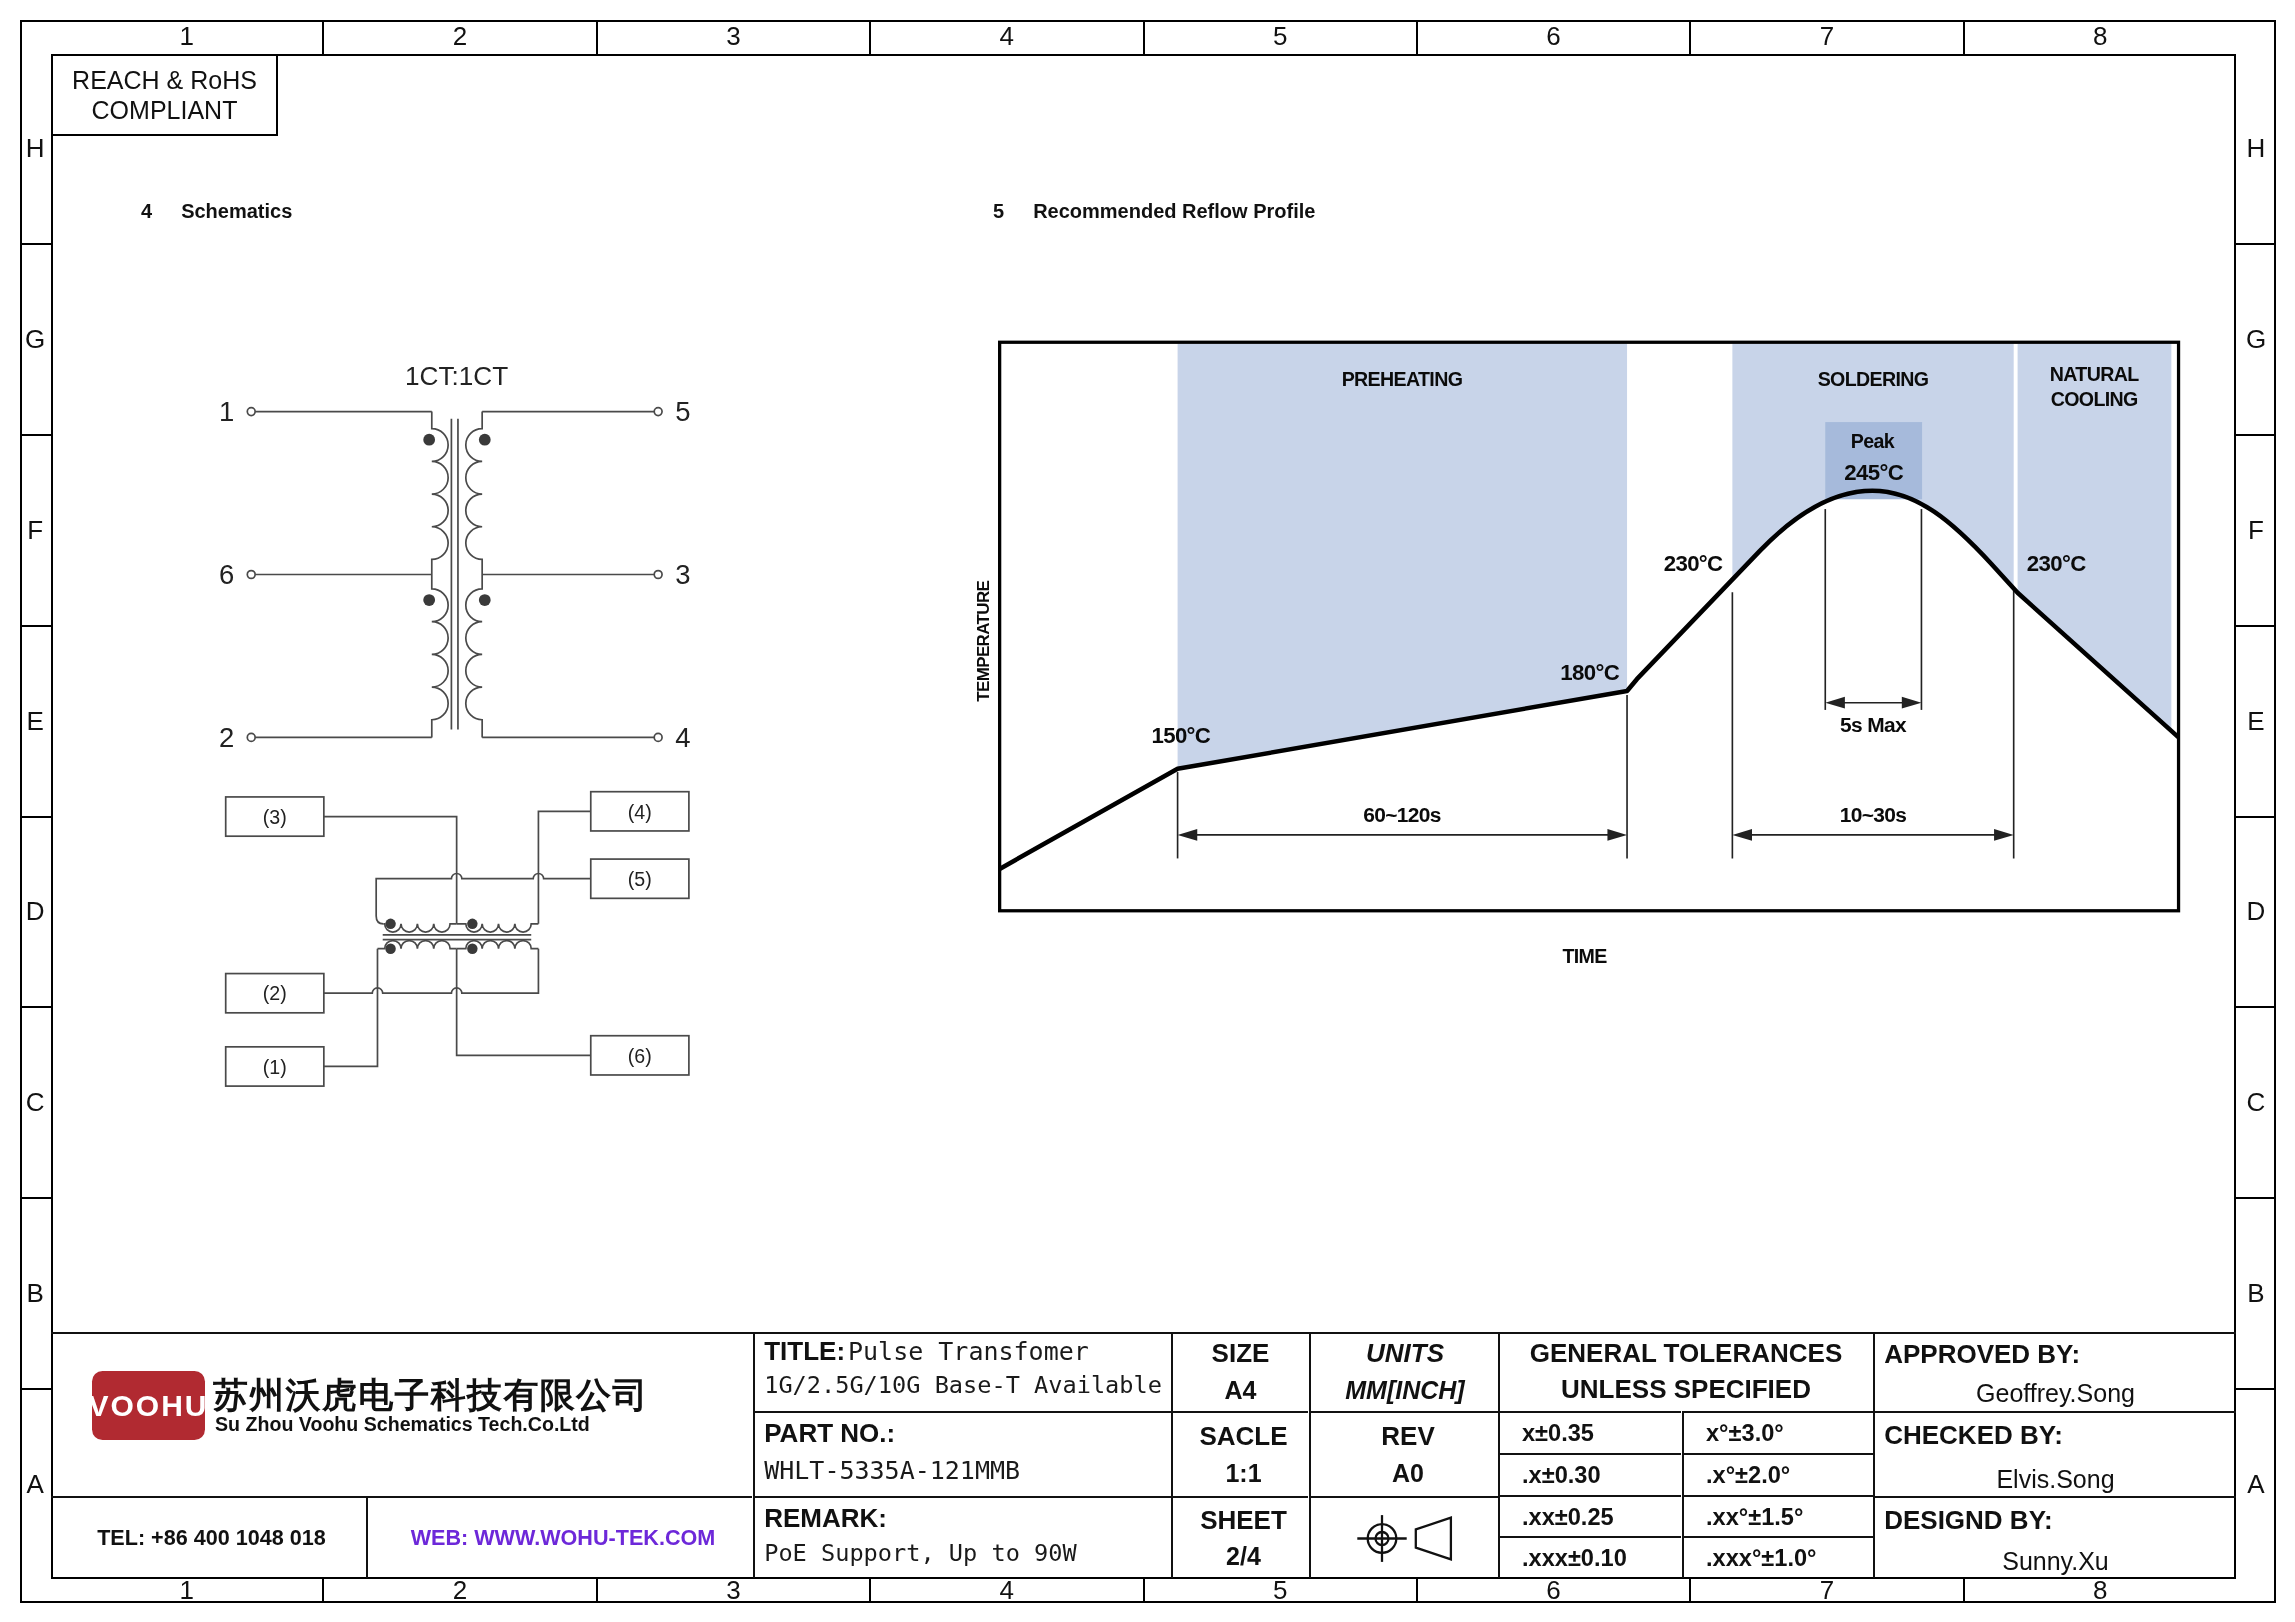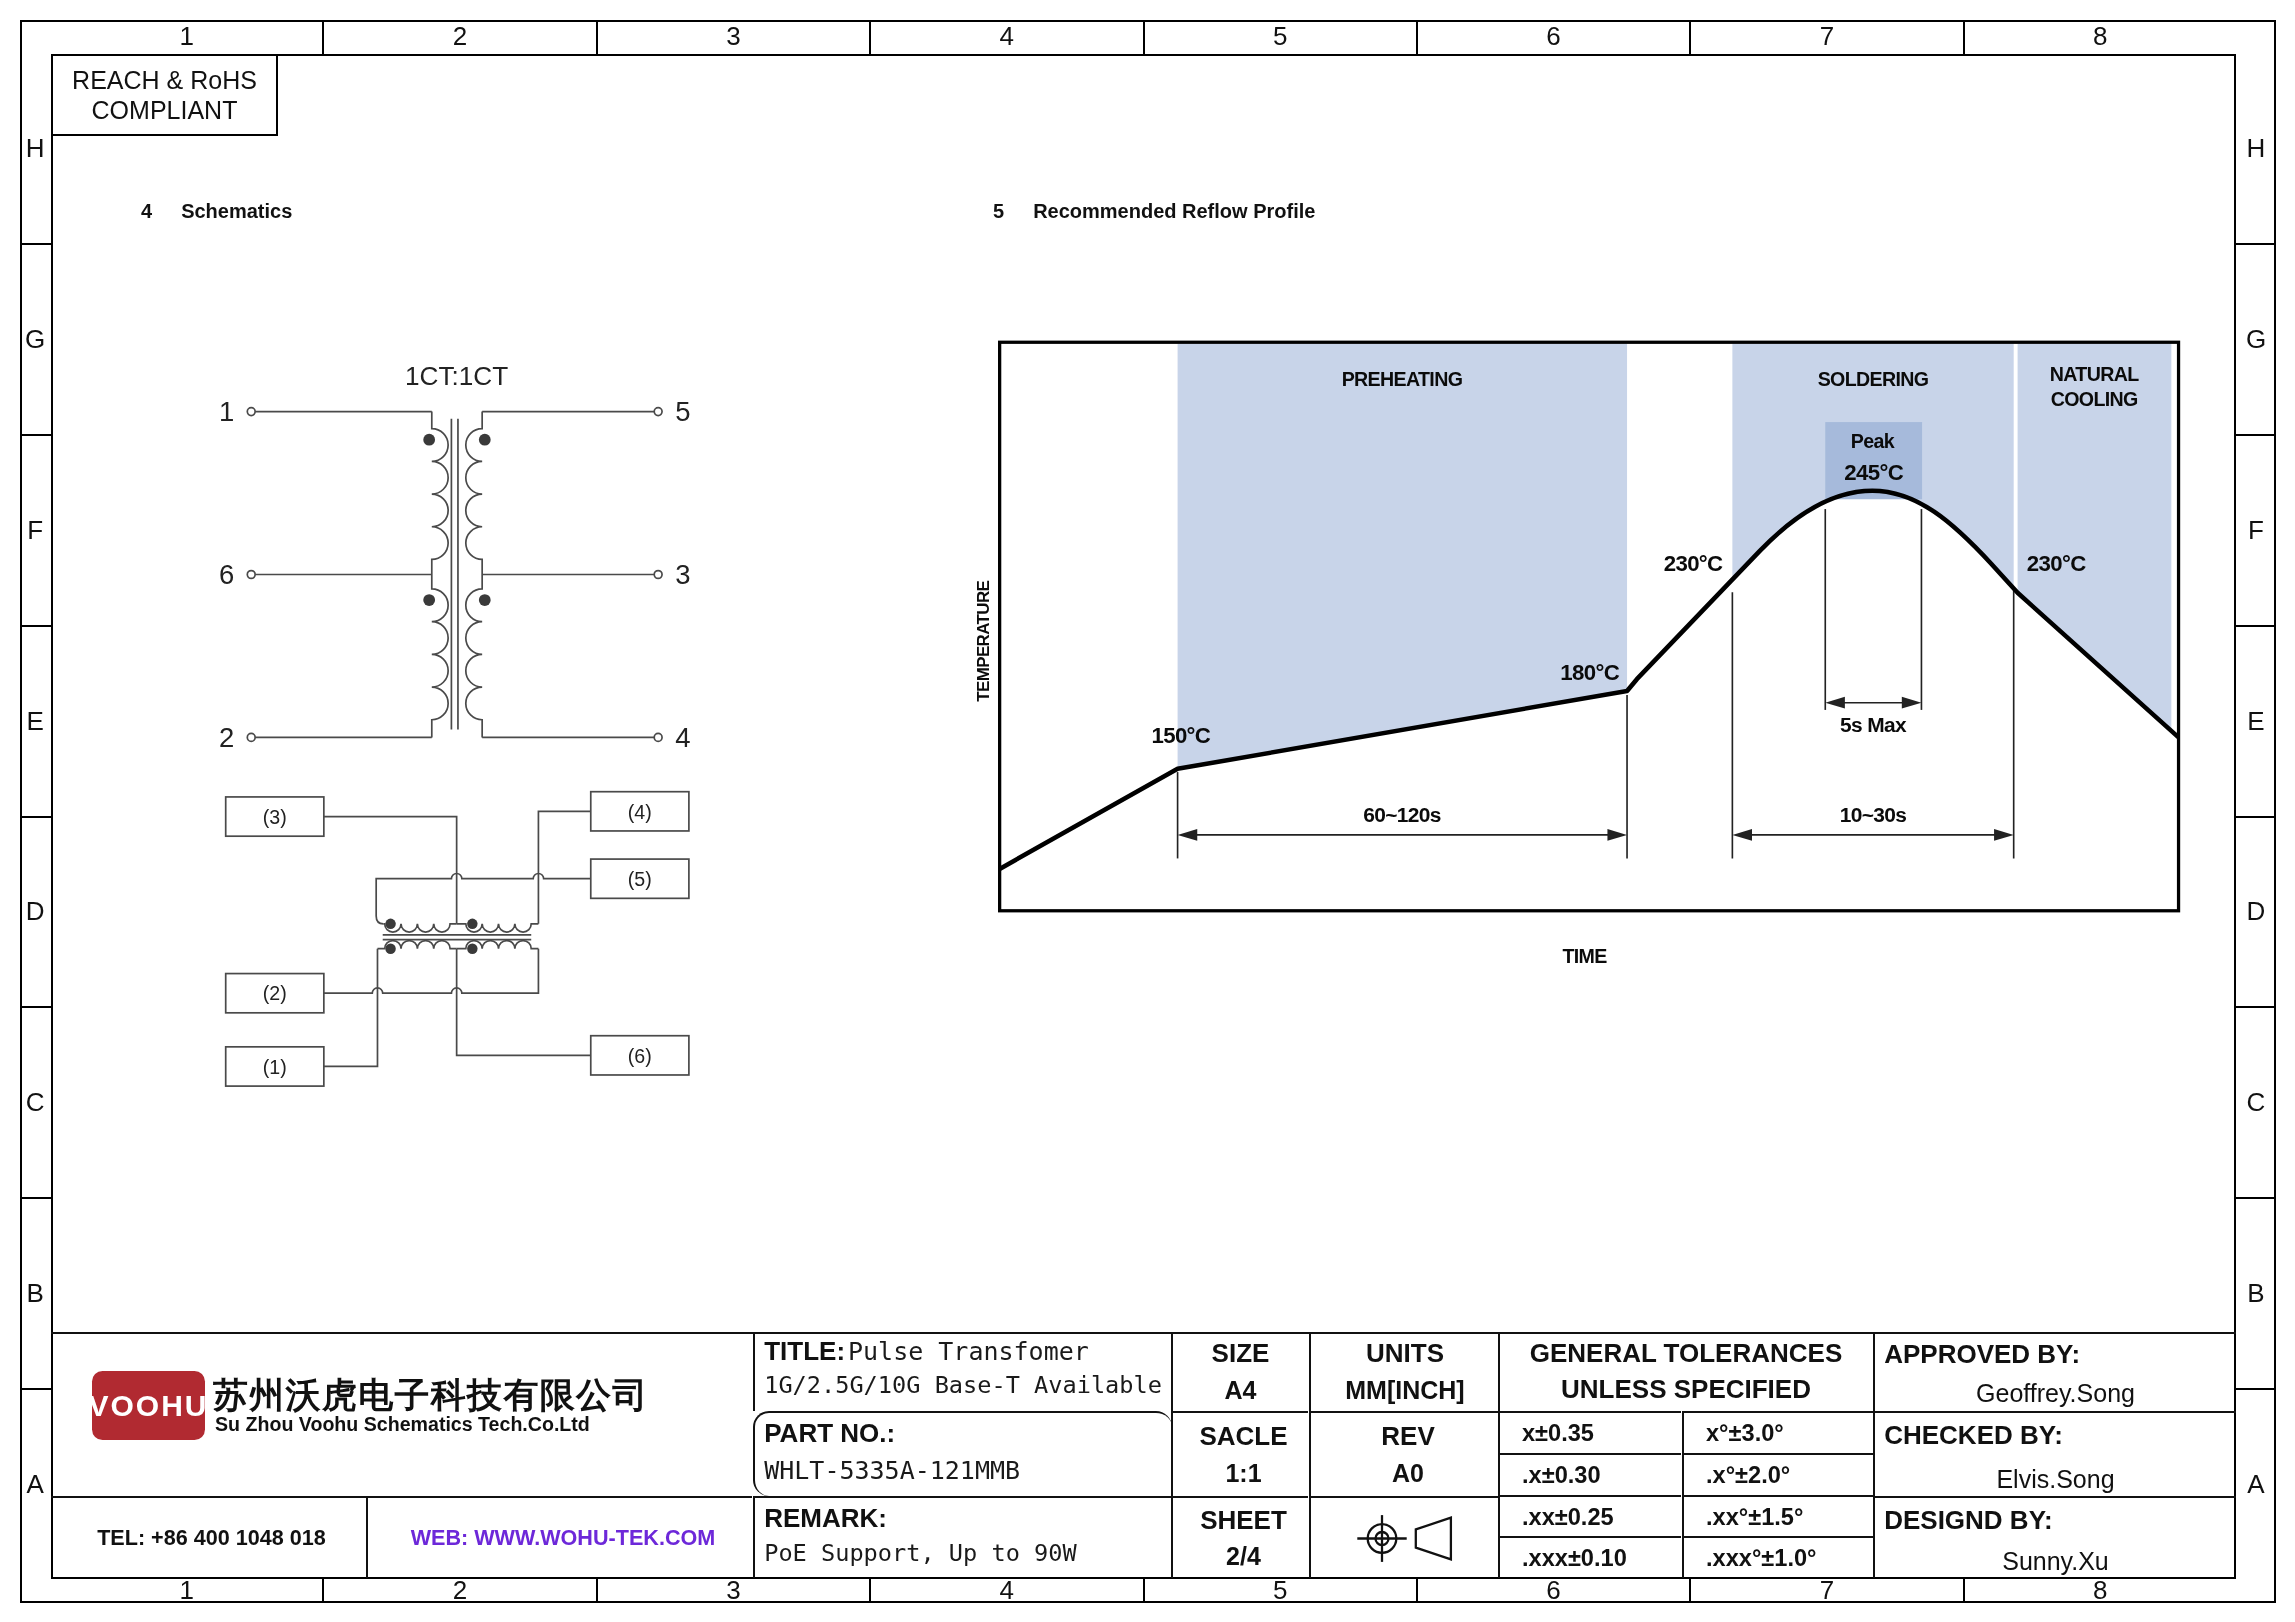--- a/index.html
+++ b/index.html
@@ -261,21 +261,21 @@
 </div>
 <div class="cell contact bt bl" style="left:366px;top:1496px;width:386px;height:82px;color:#6d28d9;">
   <span>WEB: WWW.WOHU-TEK.COM</span>
 </div>
 
 <div class="cell bl" style="left:753px;top:1332px;width:419px;height:79px;padding:3.9px 9.2px;">
   <div><span class="lab">TITLE:</span>
        <span class="val-mono">Pulse Transfomer</span></div>
   <div class="val-mono" style="font-size:23.6px;margin-top:3.9px;">1G/2.5G/10G Base-T Available</div>
 </div>
-<div class="cell bl bt" style="left:753px;top:1411px;width:419px;height:85px;padding:5.2px 9.2px;border-radius:16px;">
+<div class="cell bl bt" style="left:753px;top:1411px;width:419px;height:85px;padding:5.2px 9.2px;">
   <div class="lab">PART NO.:</div>
   <div class="val-mono" style="margin-top:6.5px;">WHLT-5335A-121MMB</div>
 </div>
 <div class="cell bl bt" style="left:753px;top:1496px;width:419px;height:82px;padding:5.2px 9.2px;">
   <div class="lab">REMARK:</div>
   <div class="val-mono" style="font-size:23.6px;margin-top:5.2px;">PoE Support, Up to 90W</div>
 </div>
 
 <div class="cell cc bl" style="left:1171px;top:1332px;width:137px;height:79px;">
   <span class="lab">SIZE</span>
@@ -283,21 +283,21 @@
 </div>
 <div class="cell cc bl bt" style="left:1171px;top:1411px;width:137px;height:85px;">
   <span class="lab">SACLE</span>
   <span style="font-size:25px;font-weight:bold;">1:1</span>
 </div>
 <div class="cell cc bl bt" style="left:1171px;top:1496px;width:137px;height:82px;">
   <span class="lab">SHEET</span>
   <span style="font-size:25px;font-weight:bold;">2/4</span>
 </div>
 
-<div class="cell cc bl" style="left:1309px;top:1332px;width:190px;height:79px;">
+<div class="cell cc bl" style="left:1309px;top:1332px;width:190px;height:79px;font-style:italic;">
   <span class="lab">UNITS</span>
   <span style="font-size:25px;font-weight:bold;">MM[INCH]</span>
 </div>
 <div class="cell cc bl bt" style="left:1309px;top:1411px;width:190px;height:85px;">
   <span class="lab">REV</span>
   <span style="font-size:25px;font-weight:bold;">A0</span>
 </div>
 <div class="cell cc bl bt" style="left:1309px;top:1496px;width:190px;height:82px;">
   <svg width="144" height="65" viewBox="0 0 220 100">
     <g stroke="#111" stroke-width="3.5" fill="none">

